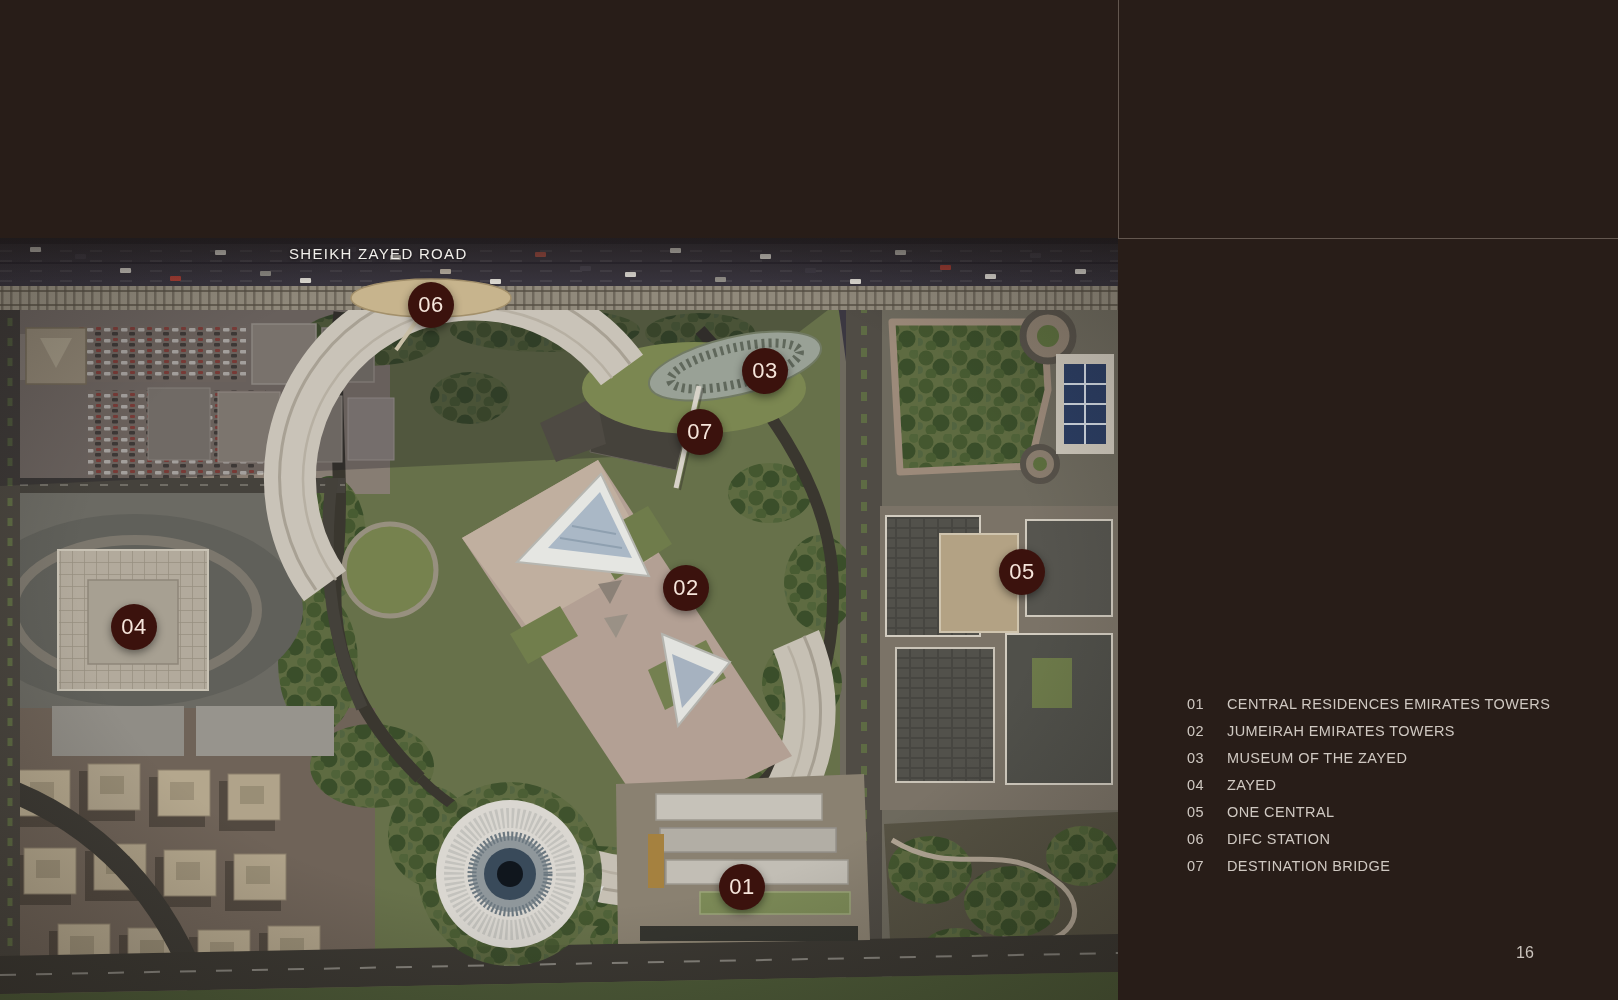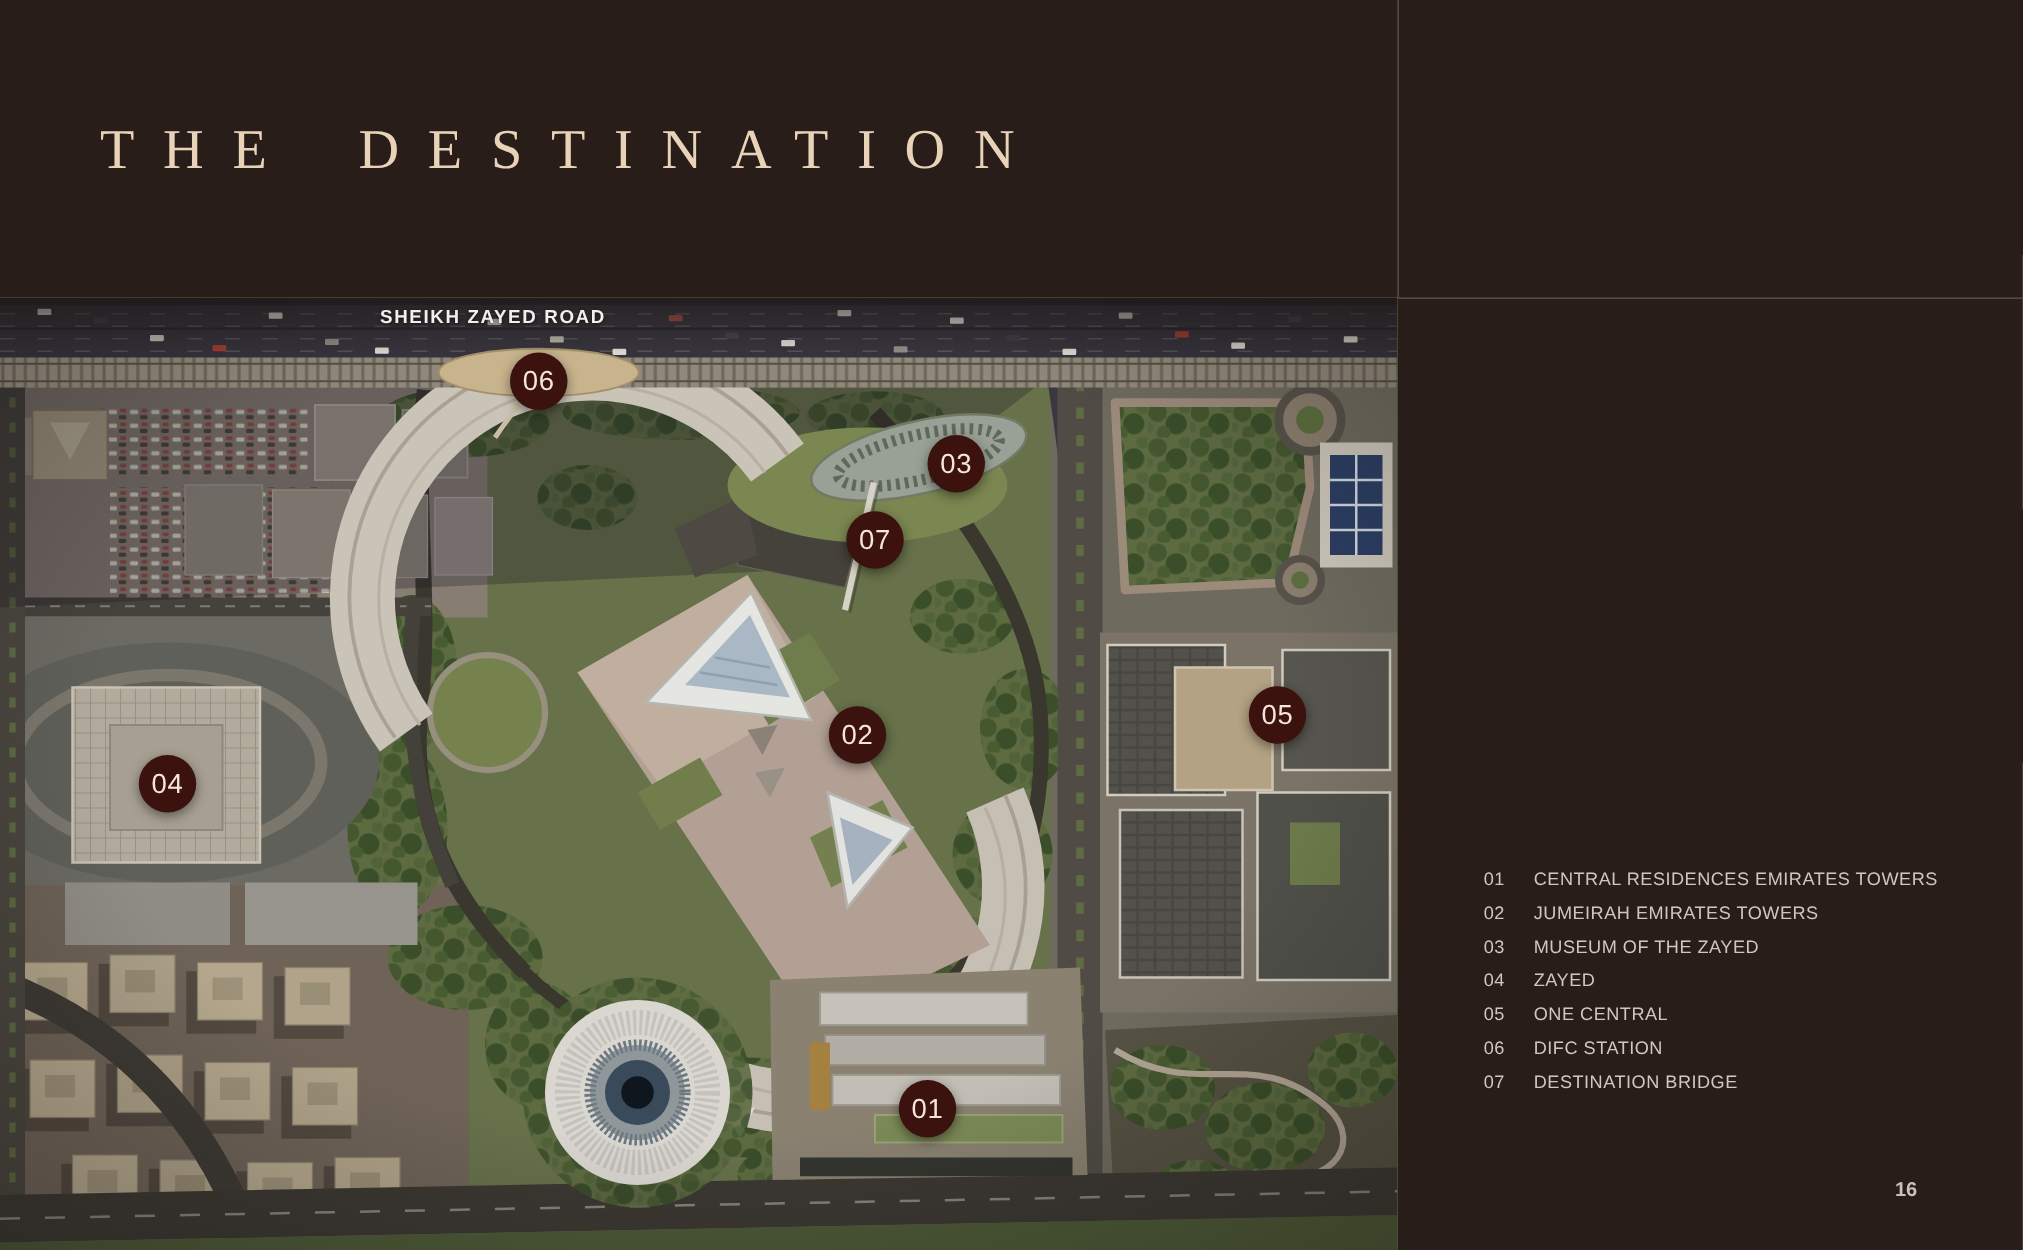--- a/index.html
+++ b/index.html
@@ -14,42 +14,41 @@
     font-family:"Liberation Serif","DejaVu Serif",serif;font-weight:400;
     font-size:45px;letter-spacing:23px;word-spacing:16px;
     color:var(--title-fg,#e9d3b8);white-space:nowrap;
   }
   .seam{position:absolute;background:rgba(158,146,134,.5);}
   .seam-v{left:1118px;top:0;width:1px;height:238px;}
   .seam-h{left:1118px;top:238px;width:500px;height:1px;}
   .map{position:absolute;left:0;top:238px;width:1118px;height:762px;overflow:hidden;background:#67714a;}
   .map svg{display:block;}
   .road-label{
-    position:absolute;left:304px;top:7px;font-size:15px;letter-spacing:1.3px;
-    color:#f1efeb;text-shadow:0 1px 3px rgba(0,0,0,.6);white-space:nowrap;font-weight:bold;
+    position:absolute;left:289px;top:7px;font-size:15px;letter-spacing:1.3px;
+    color:#f1efeb;text-shadow:0 1px 3px rgba(0,0,0,.6);white-space:nowrap;
   }
   #markers{position:absolute;inset:0;pointer-events:none;}
   .marker{
     position:absolute;width:46px;height:46px;border-radius:50%;
     background:var(--marker-bg,#3b120d);color:var(--marker-fg,#f6e5db);
     display:flex;align-items:center;justify-content:center;
     font-size:22px;letter-spacing:.5px;box-shadow:0 3px 9px rgba(0,0,0,.45);
   }
   .legend{position:absolute;left:1187px;top:690px;}
   .legend-row{display:flex;height:27px;align-items:center;font-size:14.5px;
     color:var(--legend-fg,#cfc8c1);letter-spacing:.4px;white-space:nowrap;}
   .legend-row .num{width:26px;margin-right:14px;flex:none;}
-  .page-number{position:absolute;left:1516px;top:944px;font-size:16px;color:#c9c2bb;font-weight:bold;}
+  .page-number{position:absolute;left:1516px;top:944px;font-size:16px;color:#c9c2bb;}
 </style>
 </head>
 <body style="background: rgb(40, 29, 24);">
 
 <div class="page">
 
-  <h1 class="title">THE DESTINATION</h1>
   <div class="seam seam-v"></div>
   <div class="seam seam-h"></div>
 
   <div class="map">
     <svg width="1118" height="762" viewBox="0 0 1118 762" role="img">
       <defs>
         <linearGradient id="topShade" x1="0" y1="0" x2="0" y2="1">
           <stop offset="0" stop-color="#1a1512" stop-opacity=".55"></stop>
           <stop offset="1" stop-color="#1a1512" stop-opacity="0"></stop>
         </linearGradient>

